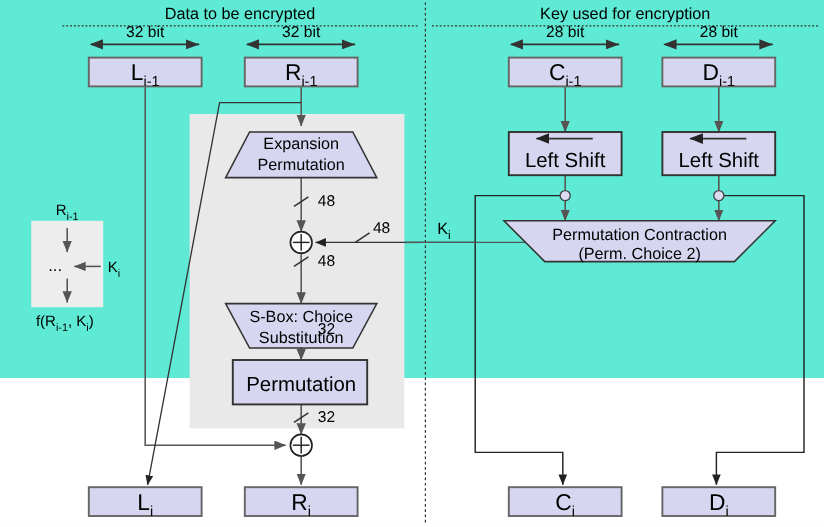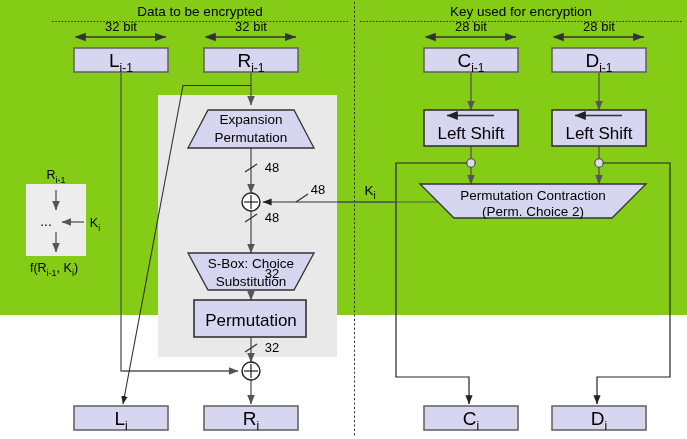--- a/index.html
+++ b/index.html
@@ -10,21 +10,21 @@
   body {
     font-family: "Liberation Sans", sans-serif;
     width: 687px;
     height: 439px;
     overflow: hidden;
   }
   #stage {
     position: relative;
     width: 687px;
     height: 315px;
-    background: #84cc16;
+    background: #5eead4;
   }
   #stage svg {
     position: absolute;
     left: 0;
     top: 0;
   }
   .hdr {
     font-size: 13.5px;
     fill: #000;
     text-anchor: middle;

